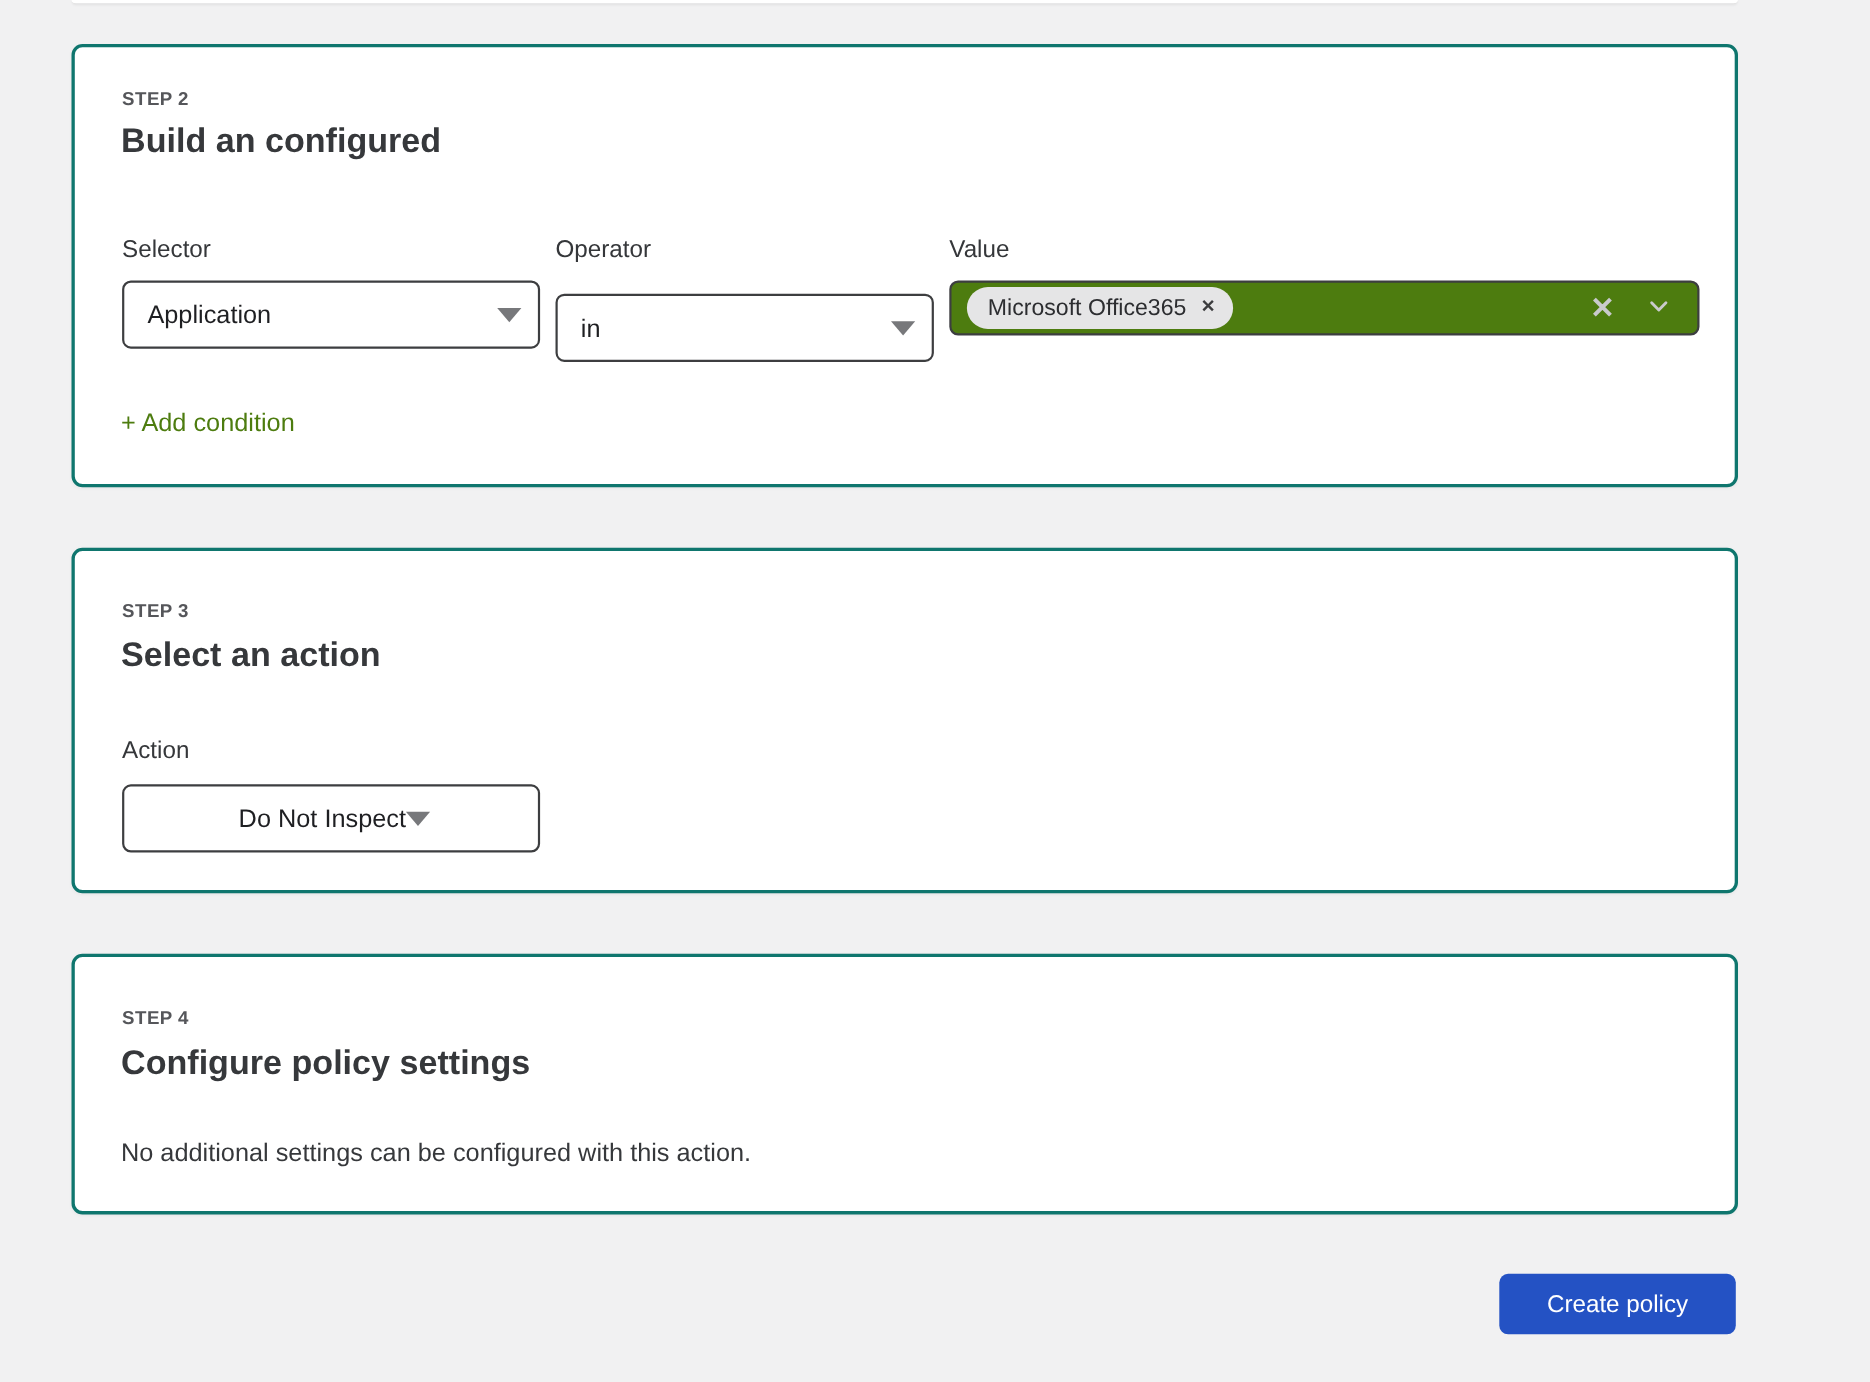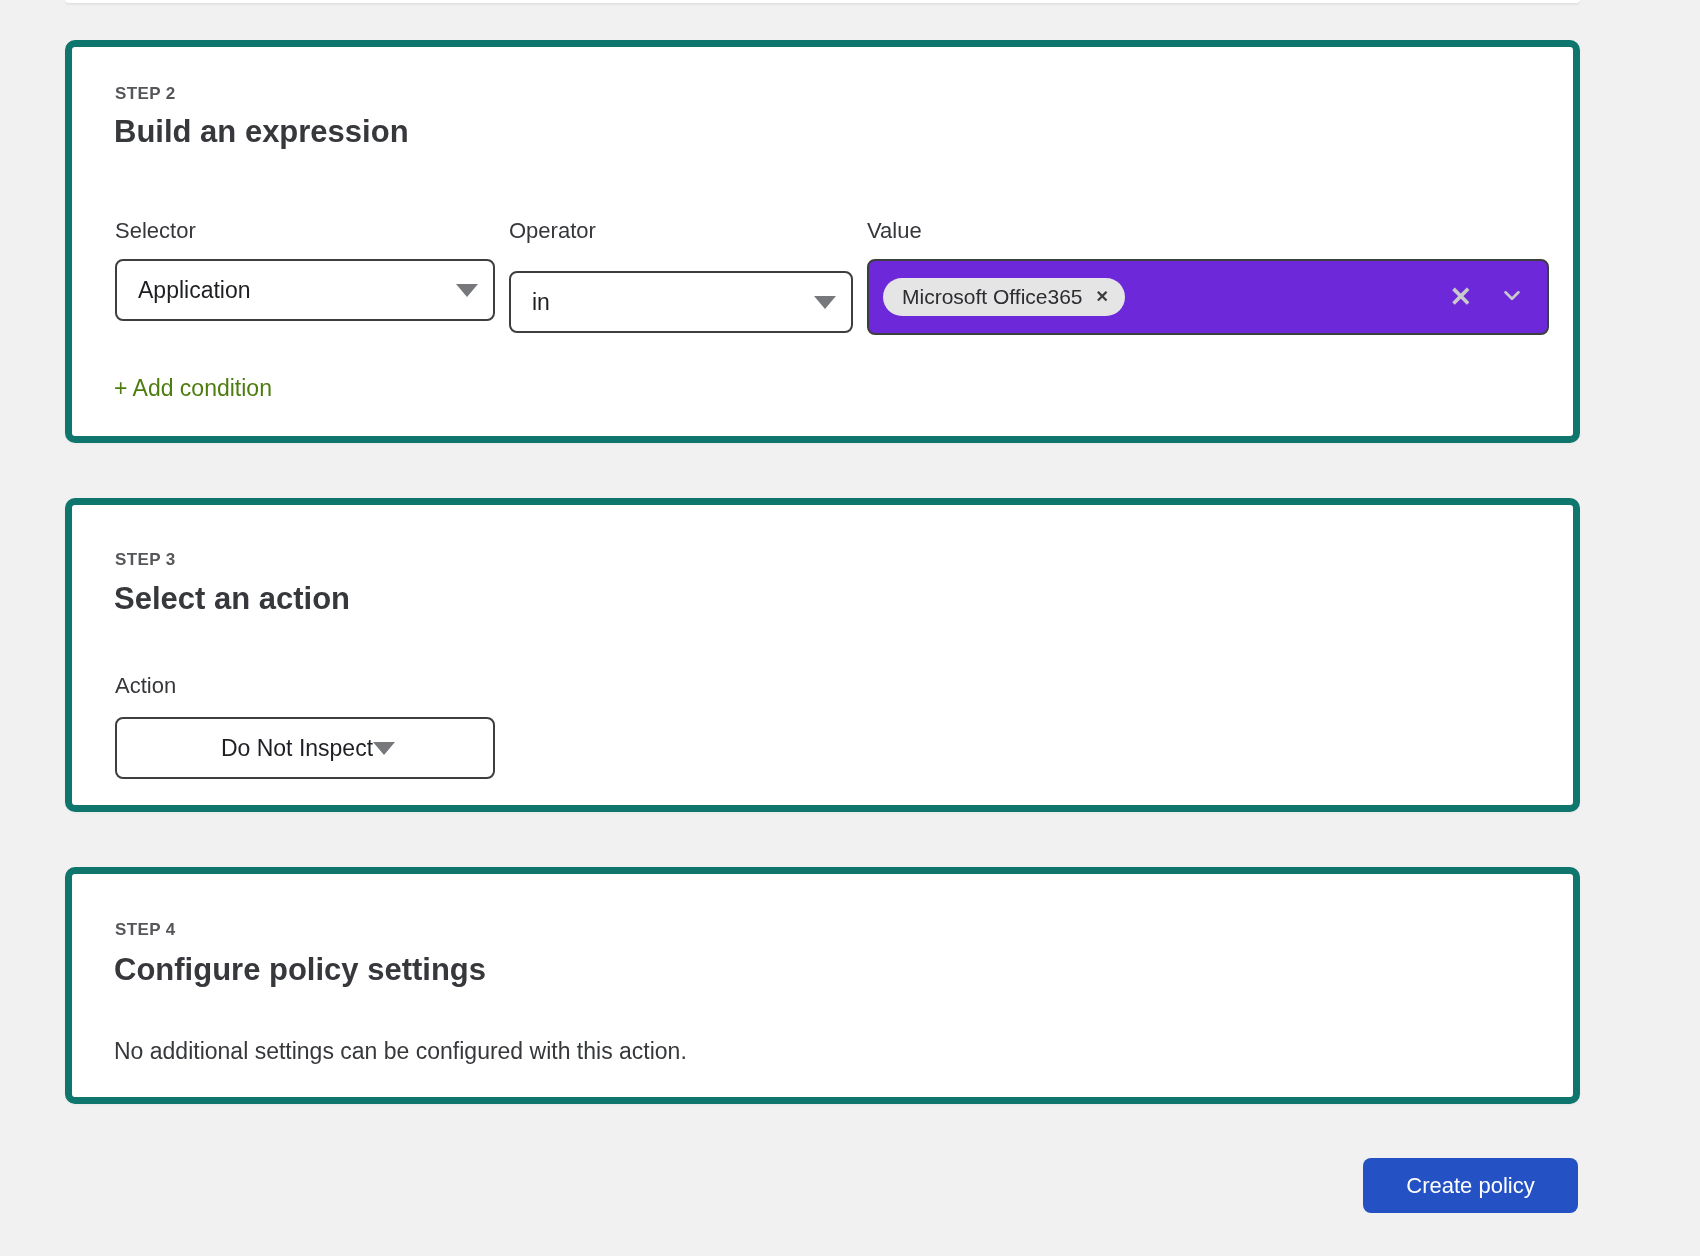--- a/index.html
+++ b/index.html
@@ -17,21 +17,21 @@
     position: absolute; left: 65px; top: 0; width: 1515px; height: 4px;
     background: #ffffff;
     border-bottom: 1px solid #e2e2e3;
     border-radius: 0 0 10px 10px;
     box-shadow: 0 1px 2px rgba(0,0,0,0.05);
   }
 
   .card {
     position: absolute; left: 65px; width: 1515px;
     background: #ffffff;
-    border: 7px solid #0f766e;
+    border: 3px solid #0f766e;
     border-radius: 10px;
     box-shadow: 0 1px 3px rgba(0,0,0,0.04);
   }
   .card1 { top: 40px;  height: 403px; }
   .card2 { top: 498px; height: 314px; }
   .card3 { top: 867px; height: 237px; }
 
   .step-label {
     position: absolute; left: 43px;
     font-size: 17px; font-weight: bold; color: #55565a;
@@ -58,22 +58,22 @@
     cursor: pointer;
   }
   .caret-down {
     width: 0; height: 0;
     border-left: 11px solid transparent;
     border-right: 11px solid transparent;
     border-top: 13px solid #77787b;
   }
 
   .value-box {
-    position: absolute; height: 76px;
-    background: #6d28d9;
+    position: absolute; height: 50px;
+    background: #4d7c0f;
     border: 2px solid #3d3e40;
     border-radius: 8px;
     display: flex; align-items: center; justify-content: space-between;
     padding: 0 22px 0 14px;
     cursor: text;
   }
   .tag-pill {
     display: inline-flex; align-items: center;
     height: 38px; border-radius: 19px;
     background: #e5e5e6;
@@ -116,21 +116,21 @@
 </style>
 </head>
 <body>
 
 <div class="canvas">
 
   <div class="prev-card-edge"></div>
 
   <section class="card card1">
     <div class="step-label" style="top:37px;">STEP 2</div>
-    <h2 class="card-title" style="top:67px;">Build an expression</h2>
+    <h2 class="card-title" style="top:67px;">Build an configured</h2>
 
     <div class="field-label" style="left:43px; top:171px;">Selector</div>
     <div class="field-label" style="left:437px; top:171px;">Operator</div>
     <div class="field-label" style="left:795px; top:171px;">Value</div>
 
     <div class="select-box" style="left:43px; top:212px; width:380px;">
       <span>Application</span>
       <span class="caret-down"></span>
     </div>
 

